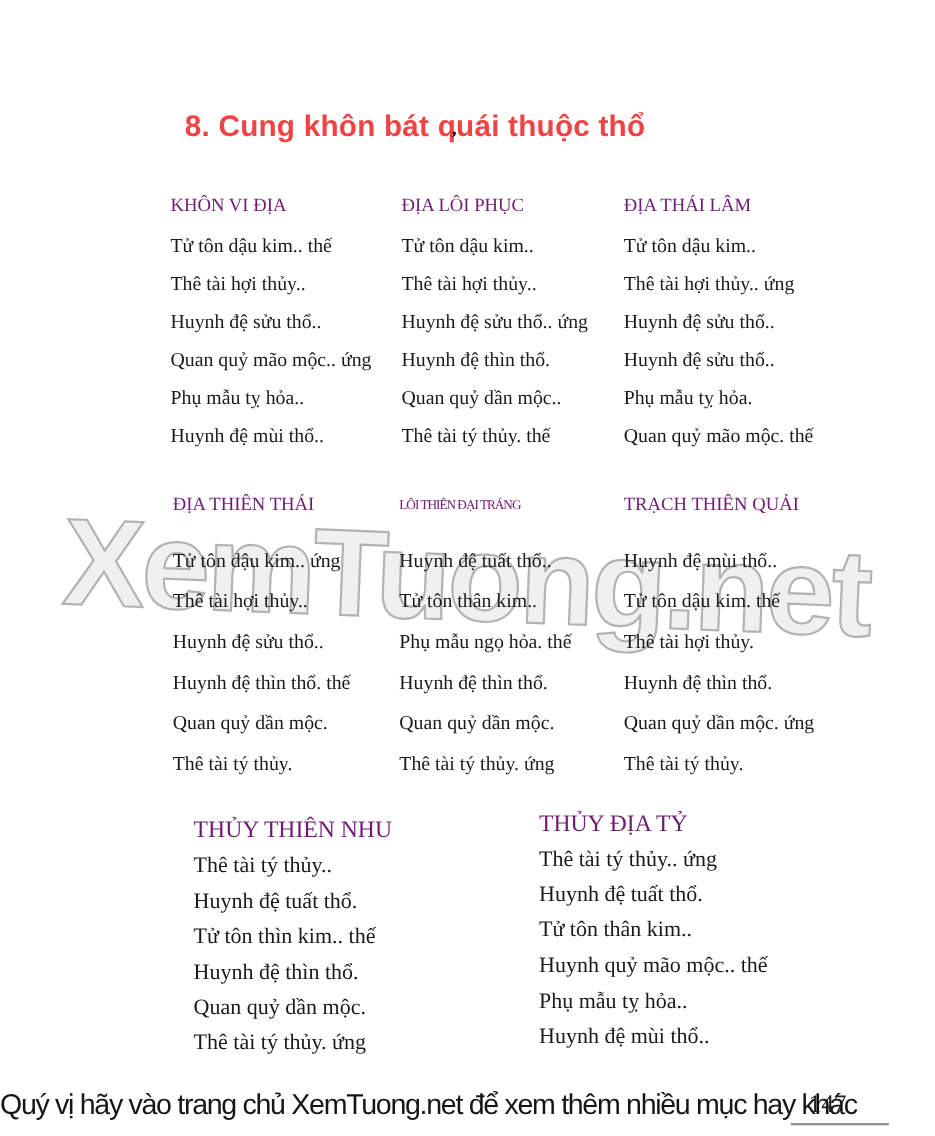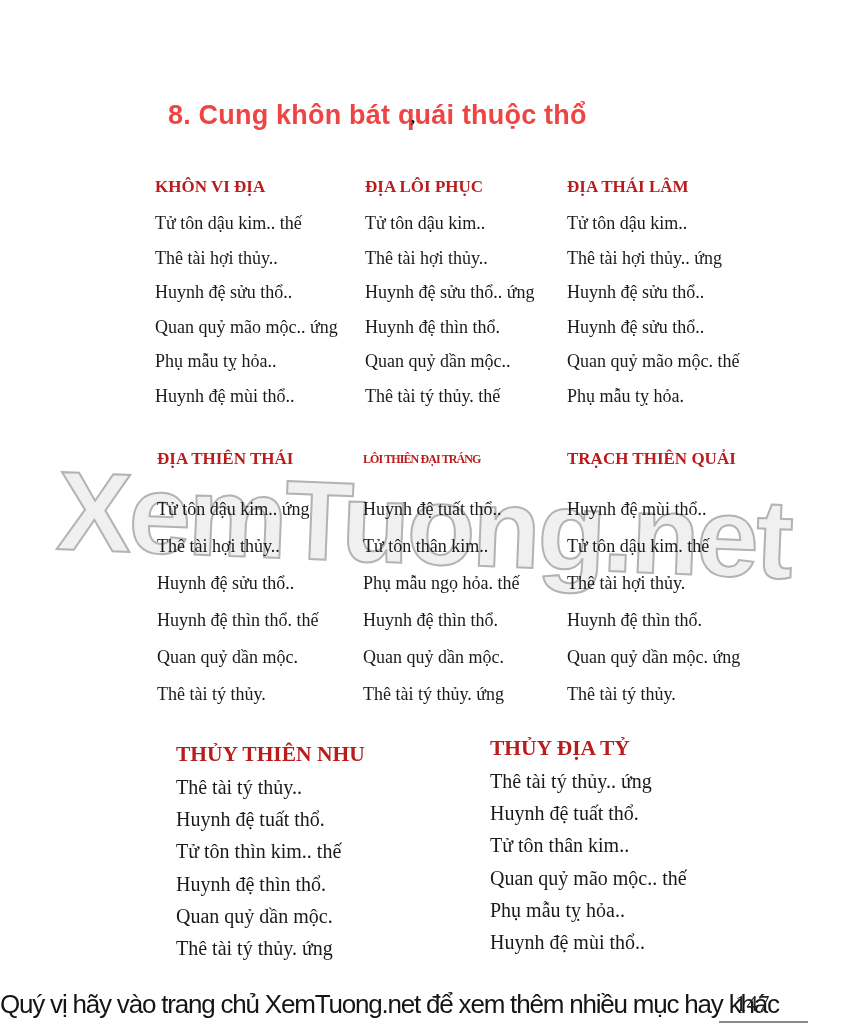--- a/index.html
+++ b/index.html
@@ -19,21 +19,21 @@
   
   .title {
     position:absolute; left:168px; top:82px; z-index:2;
     font-family:"Liberation Sans", sans-serif; font-weight:bold;
     font-size:27px; letter-spacing:0.2px; white-space:nowrap; color:#ef4444;
   }
   .title-mark { position:absolute; left:410px; top:116px; z-index:2;
     font-weight:bold; font-size:17px; color:#000; }
   
   .col { position:absolute; z-index:1; white-space:nowrap; }
-  .col .hd { font-weight:bold; font-size:17px; line-height:22px; margin-bottom:8px; color:#b91c1c; }
+  .col .hd { font-weight:normal; font-size:17px; line-height:22px; margin-bottom:8px; color:#701a75; }
   .col .hd.tight { font-size:12px; letter-spacing:-0.9px; }
   .col .ln { font-size:18px; line-height:34.5px; }
   .r2 .ln { line-height:37px; }
   .r2 .hd { margin-bottom:21px; }
   .r3 .hd { font-size:21.5px; line-height:26px; margin-bottom:4px; }
   .r3 .ln { font-size:20px; line-height:32.2px; }
   
   .p-r1c1 { left:155px; top:176px; }
   .p-r1c2 { left:365px; top:176px; }
   .p-r1c3 { left:567px; top:176px; }
@@ -87,22 +87,22 @@
     <div class="ln">Quan quỷ dần mộc..</div>
     <div class="ln">Thê tài tý thủy. thế</div>
   </div>
 
   <div class="col r1 p-r1c3">
     <div class="hd">ĐỊA THÁI LÂM</div>
     <div class="ln">Tử tôn dậu kim..</div>
     <div class="ln">Thê tài hợi thủy.. ứng</div>
     <div class="ln">Huynh đệ sửu thổ..</div>
     <div class="ln">Huynh đệ sửu thổ..</div>
+    <div class="ln">Phụ mẫu tỵ hỏa.</div>
     <div class="ln">Quan quỷ mão mộc. thế</div>
-    <div class="ln">Phụ mẫu tỵ hỏa.</div>
   </div>
 
   <div class="col r2 p-r2c1">
     <div class="hd">ĐỊA THIÊN THÁI</div>
     <div class="ln">Tử tôn dậu kim.. ứng</div>
     <div class="ln">Thê tài hợi thủy..</div>
     <div class="ln">Huynh đệ sửu thổ..</div>
     <div class="ln">Huynh đệ thìn thổ. thế</div>
     <div class="ln">Quan quỷ dần mộc.</div>
     <div class="ln">Thê tài tý thủy.</div>
@@ -136,21 +136,21 @@
     <div class="ln">Huynh đệ thìn thổ.</div>
     <div class="ln">Quan quỷ dần mộc.</div>
     <div class="ln">Thê tài tý thủy. ứng</div>
   </div>
 
   <div class="col r3 p-r3c2">
     <div class="hd">THỦY ĐỊA TỶ</div>
     <div class="ln">Thê tài tý thủy.. ứng</div>
     <div class="ln">Huynh đệ tuất thổ.</div>
     <div class="ln">Tử tôn thân kim..</div>
-    <div class="ln">Quan quỷ mão mộc.. thế</div>
+    <div class="ln">Huynh quỷ mão mộc.. thế</div>
     <div class="ln">Phụ mẫu tỵ hỏa..</div>
     <div class="ln">Huynh đệ mùi thổ..</div>
   </div>
 
   <div class="footer">
     <span>Quý vị hãy vào trang chủ </span><span class="site">XemTuong.net</span><span> để xem thêm nhiều mục hay khác</span>
   </div>
 
   <div class="pageno">147</div>
   <div class="pageno-underline"></div>

